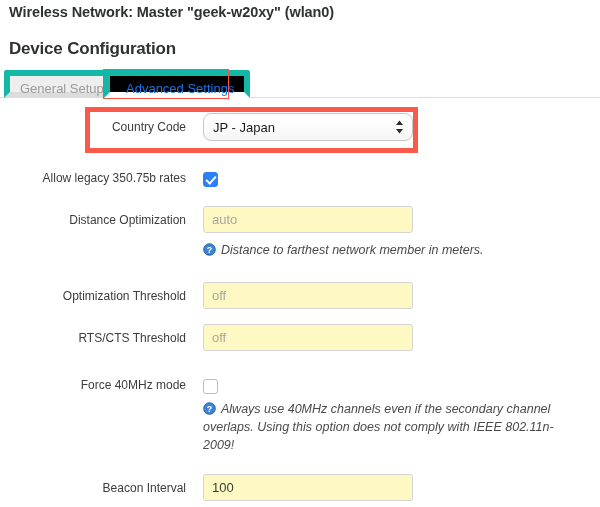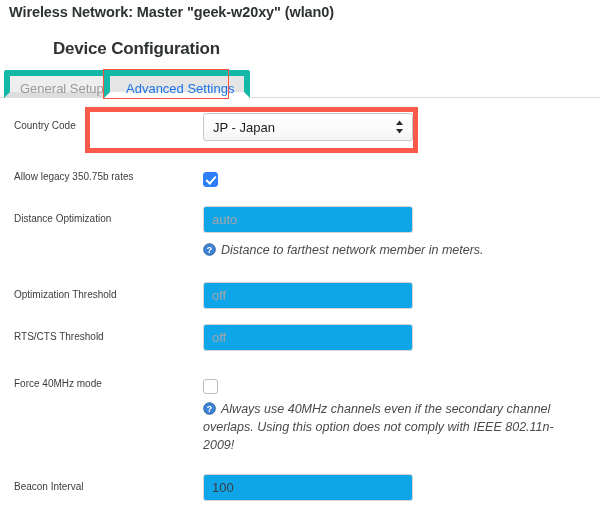--- a/index.html
+++ b/index.html
@@ -29,21 +29,20 @@
     white-space: nowrap;
   }
   .section-title {
     position: absolute;
     left: 9px; top: 39px;
     font-size: 17px;
     font-weight: bold;
     color: #2e3233;
     letter-spacing: -0.2px;
     white-space: nowrap;
-    margin-left: 44px;
   }
 
   
   .tabs {
     position: absolute;
     left: 0; top: 70px;
     width: 600px; height: 28px;
   }
   .tabs-baseline {
     position: absolute;
@@ -64,21 +63,21 @@
     white-space: nowrap;
   }
   .tab-inactive {
     left: 4px;
     background: #eeeeee;
     color: #9a9a9a;
     border-bottom-color: #dcdcdc;
   }
   .tab-active {
     left: 104px;
-    background: #e5e5e5;
+    background: #000000;
     color: #0a6ed1;
     border-bottom-color: #ffffff;
     z-index: 3;
     padding-left: 16px;
   }
   .tab-active .tab-label { color: #1a73e8; }
 
   
   .hl-tab {
     position: absolute;
@@ -105,35 +104,34 @@
   .form { position: absolute; left: 0; top: 0; width: 600px; }
   .row {
     position: absolute;
     left: 0;
     width: 600px;
   }
   .lbl {
     position: absolute;
     left: 0;
     width: 186px;
-    text-align: left;
-    font-size: 10px;
+    text-align: right;
+    font-size: 12px;
     color: #3c3c3c;
     white-space: nowrap;
-    margin-left: 14px;
   }
   .fld { position: absolute; left: 203px; }
 
   input.txt {
     width: 210px;
     height: 27px;
     padding: 2px 8px;
     font-size: 13px;
     color: #3c3c3c;
-    background: #0ea5e9;
+    background: #fef9c3;
     border: 1px solid #d5d5d5;
     border-radius: 3px;
     outline: none;
     font-family: "Liberation Sans", "DejaVu Sans", sans-serif;
   }
   input.txt::placeholder { color: #a6a6a6; opacity: 1; }
 
   
   .sel-wrap {
     position: relative;
@@ -142,21 +140,21 @@
   select.sel {
     -webkit-appearance: none;
     appearance: none;
     width: 210px;
     height: 28px;
     padding: 2px 24px 2px 9px;
     font-size: 13px;
     color: #1b1b1b;
     background: linear-gradient(#ffffff, #fbfbfb 60%, #f4f4f4);
     border: 1px solid #c8c8c8;
-    border-radius: 3px;
+    border-radius: 8px;
     outline: none;
     font-family: "Liberation Sans", "DejaVu Sans", sans-serif;
   }
   .sel-arrows {
     position: absolute;
     right: 9px; top: 50%;
     transform: translateY(-50%);
     width: 9px; height: 15px;
     pointer-events: none;
   }

